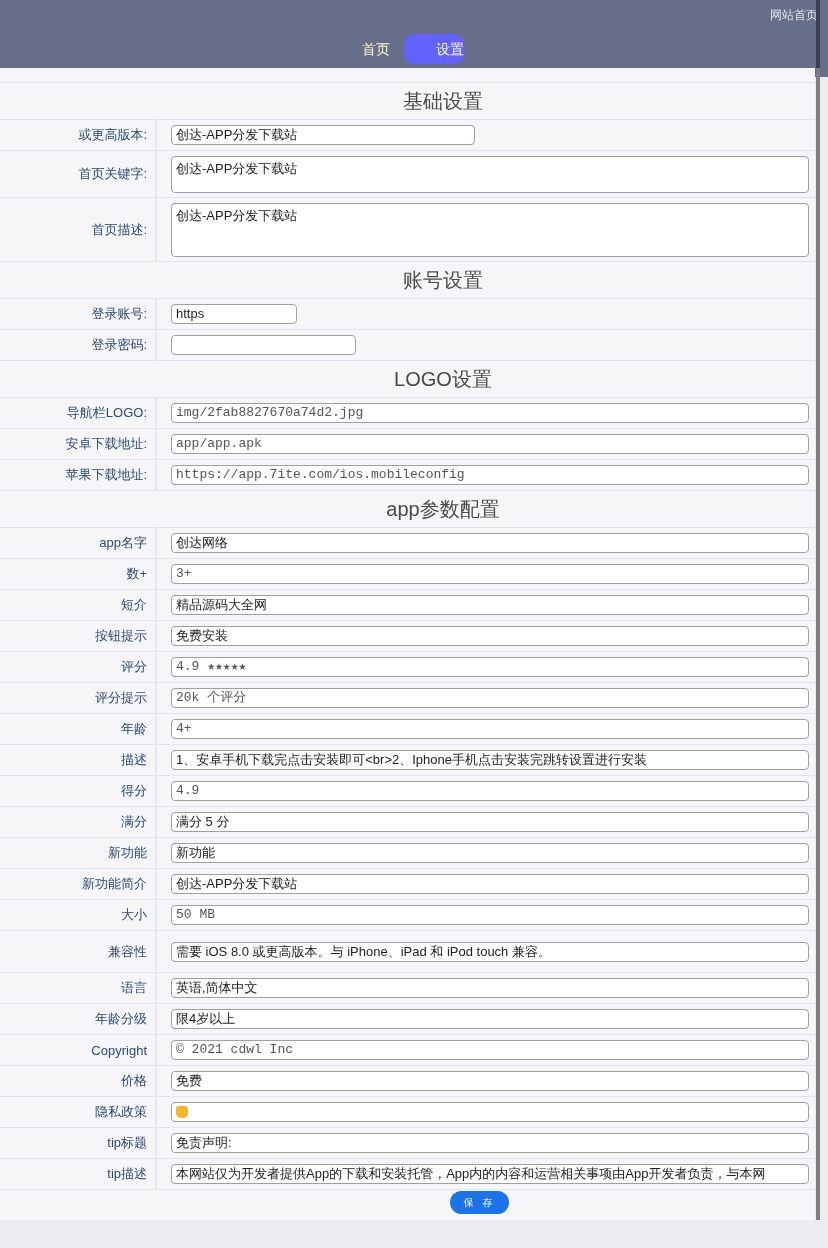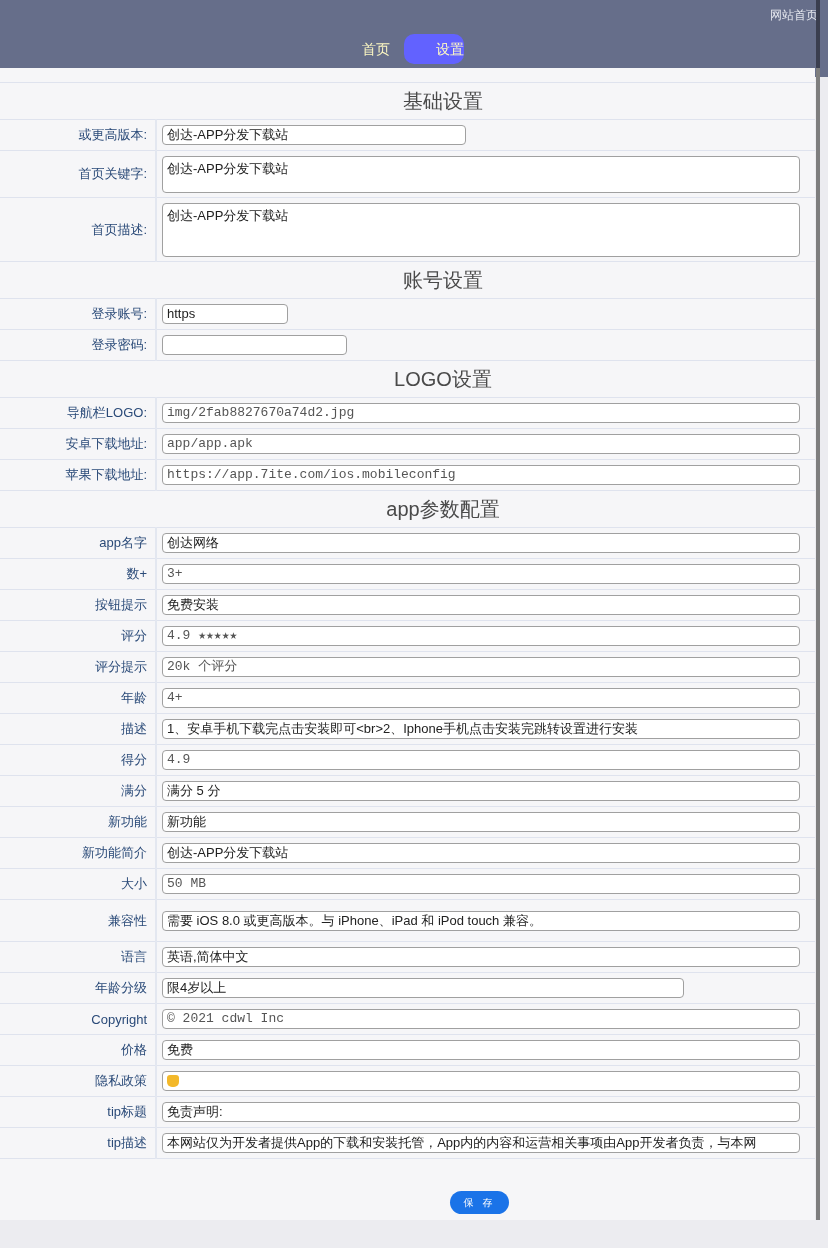--- a/index.html
+++ b/index.html
@@ -9,21 +9,21 @@
   .nav { position:absolute; top:34px; left:0; width:100%; height:30px; }
   .nav .nav-item { position:absolute; top:0; height:30px; line-height:30px; font-size:14px; color:#fef9c3; text-align:right; }
   .nav .nav-home { left:340px; width:50px; }
   .nav .nav-settings { left:404px; width:60px; background:#6262ff;border-radius:10px; }
   .scroll-track { position:absolute; left:816px; top:0; width:4px; height:1220px; background:#7e7e7e; }
   .scroll-track.top { background:#3a3e4f; height:68px; }
   .main { position:absolute; left:0; top:68px; width:815px; height:1152px; background:#f6f6f8; }
   table { border-collapse:collapse; width:815px; position:absolute; left:0; top:14px; }
   td { border-top:1px solid #dfe3ee; border-bottom:1px solid #dfe3ee; padding:0; font-size:13px; color:#2a4a78; }
   td.lbl { width:147px; text-align:right; padding-right:8px; border-right:2px solid #e3e7f0; }
-  td.val { padding-left:5px; }
+  td.val { padding-left:14px; }
   tr.sec td { text-align:center; font-size:20px; color:#4a4a4a; height:36px; border-bottom:1px solid #dfe3ee; padding-left:71px; }
   .inp { display:block; box-sizing:border-box; height:20px; border:1px solid #a0a0a0; border-radius:4px; background:#fff; font-size:13px; color:#222; padding:1px 4px; line-height:16px; white-space:nowrap; overflow:hidden; }
   .mono { font-family:"Liberation Mono","DejaVu Sans Mono",monospace; color:#555; }
   .ta { display:block; box-sizing:border-box; border:1px solid #a0a0a0; border-radius:4px; background:#fff; font-size:13px; color:#222; padding:3px 4px; }
   .footer-row td { border:none; height:34px; }
   .save-btn { position:absolute; left:450px; top:1123px; width:59px; height:23px; border-radius:12px; background:#1a73e8; color:#fff; font-size:10px; text-align:center; line-height:23px; letter-spacing:3px; }
   .hand { display:inline-block; width:12px; height:12px; background:#f3b82a; border-radius:3px 3px 5px 5px; margin-top:2px; }
 </style>
 </head>
 <body>
@@ -110,20 +110,26 @@
             <div class="inp" style="width:638px">创达网络</div>
           </td>
         </tr>
   <tr style="height:31px">
           <td class="lbl">数+</td>
           <td class="val">
             <div class="inp mono" style="width:638px">3+</div>
           </td>
         </tr>
   <tr style="height:31px">
+          <td class="lbl">短介</td>
+          <td class="val">
+            <div class="inp" style="width:638px">精品源码大全网</div>
+          </td>
+        </tr>
+  <tr style="height:31px">
           <td class="lbl">按钮提示</td>
           <td class="val">
             <div class="inp" style="width:638px">免费安装</div>
           </td>
         </tr>
   <tr style="height:31px">
           <td class="lbl">评分</td>
           <td class="val">
             <div class="inp mono" style="width:638px">4.9 ★★★★★</div>
           </td>
@@ -184,21 +190,21 @@
         </tr>
   <tr style="height:31px">
           <td class="lbl">语言</td>
           <td class="val">
             <div class="inp" style="width:638px">英语,简体中文</div>
           </td>
         </tr>
   <tr style="height:31px">
           <td class="lbl">年龄分级</td>
           <td class="val">
-            <div class="inp" style="width:522px">限4岁以上</div>
+            <div class="inp" style="width:638px">限4岁以上</div>
           </td>
         </tr>
   <tr style="height:31px">
           <td class="lbl">Copyright</td>
           <td class="val">
             <div class="inp mono" style="width:638px">© 2021 cdwl Inc</div>
           </td>
         </tr>
   <tr style="height:31px">
           <td class="lbl">价格</td>

